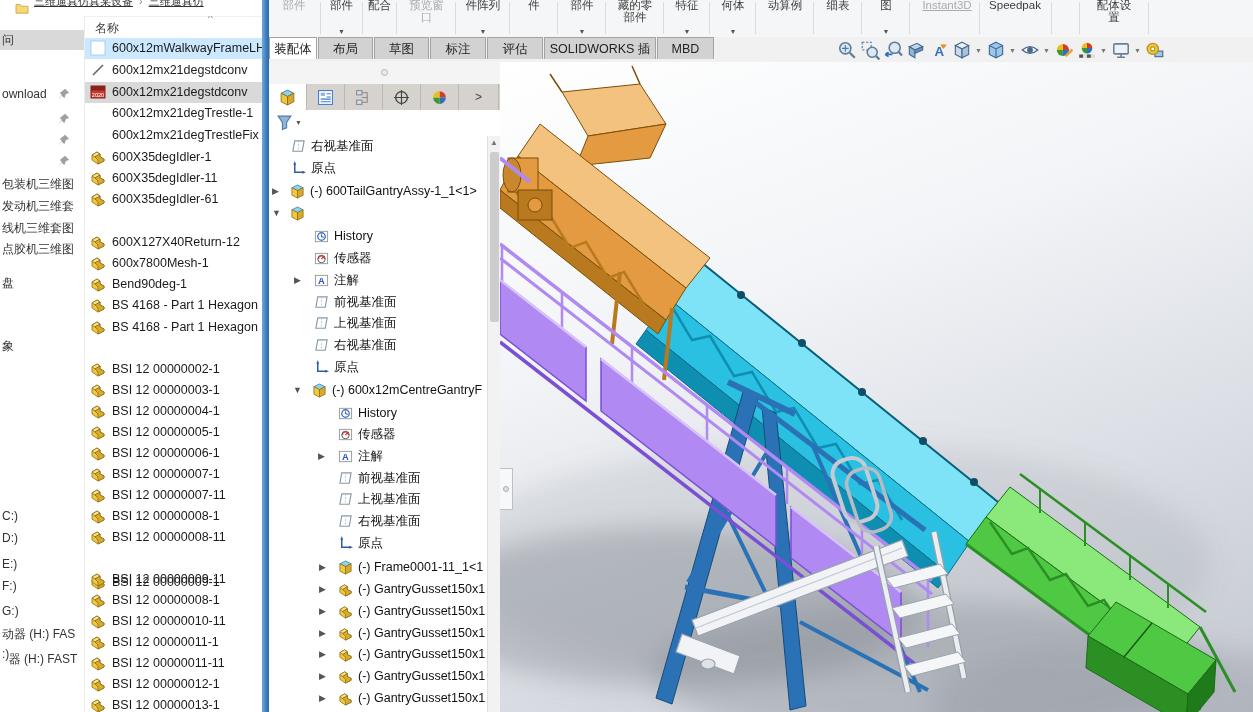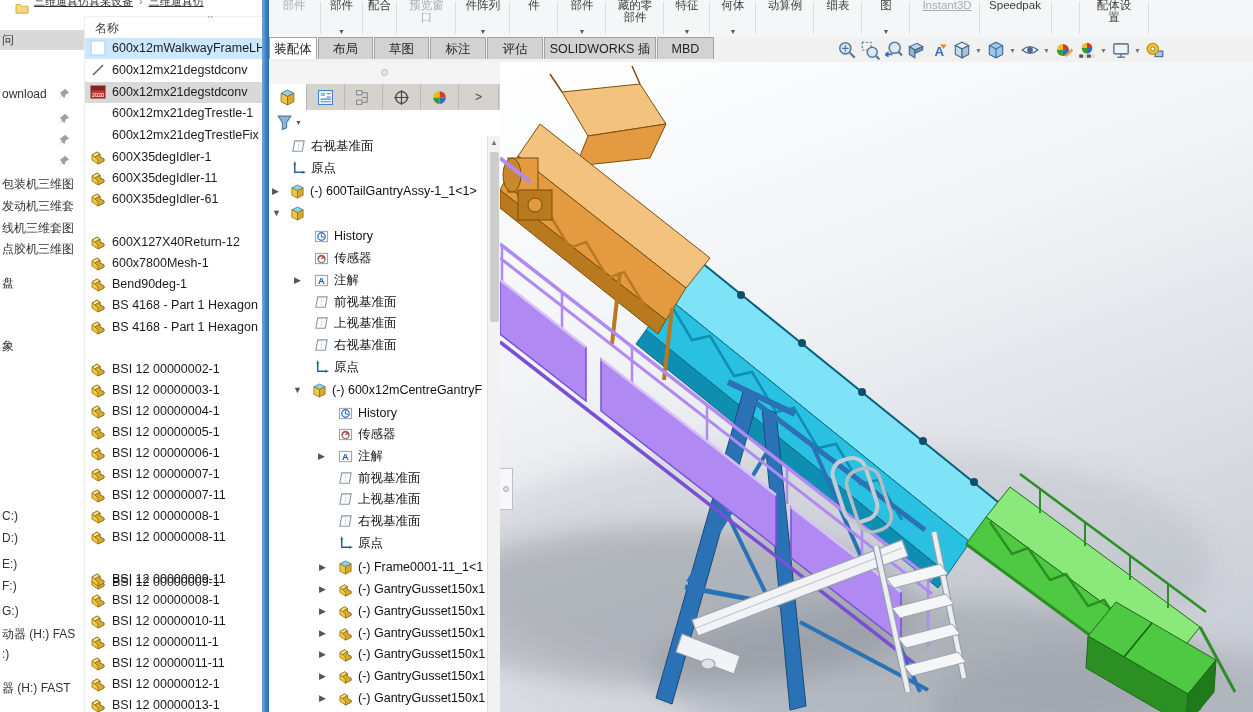--- a/index.html
+++ b/index.html
@@ -96,21 +96,21 @@
         <div class="nav-item" style="top: 223px;"><span style="padding-left: 2px;">点胶机三维图</span></div>
         <div class="nav-item" style="top: 257px;"><span style="padding-left: 2px;">盘</span></div>
         <div class="nav-item" style="top: 320px;"><span style="padding-left: 2px;">象</span></div>
         <div class="nav-item" style="top: 490px;"><span style="padding-left: 2px;">C:)</span></div>
         <div class="nav-item" style="top: 512px;"><span style="padding-left: 2px;">D:)</span></div>
         <div class="nav-item" style="top: 538px;"><span style="padding-left: 2px;">E:)</span></div>
         <div class="nav-item" style="top: 560px;"><span style="padding-left: 2px;">F:)</span></div>
         <div class="nav-item" style="top: 585px;"><span style="padding-left: 2px;">G:)</span></div>
         <div class="nav-item" style="top: 608px;"><span style="padding-left: 2px;">动器 (H:) FAS</span></div>
         <div class="nav-item" style="top: 628px;"><span style="padding-left: 2px;">:)</span></div>
-        <div class="nav-item" style="top: 662px;"><span style="padding-left: 2px;">器 (H:) FAST</span></div>
+        <div class="nav-item" style="top: 633px; text-align: center;"><span style="padding-left: 2px;">器 (H:) FAST</span></div>
       </div>
     <div class="abs filelist" id="filelist">
       <div class="flhead">名称</div>
       <div class="flcaret">^</div>
     <div class="file-row hl-blue" style="top: 22px;">
           <span style="position: absolute; left: 5px; top: 2px; width: 16px; height: 16px; display: block;"><svg viewBox="0 0 16 16">
               <rect x="1" y="1" width="14" height="14" fill="#fff" stroke="#a9cdee"></rect>
             </svg></span>
           <span class="ftx">600x12mWalkwayFrameLH</span>
         </div>

